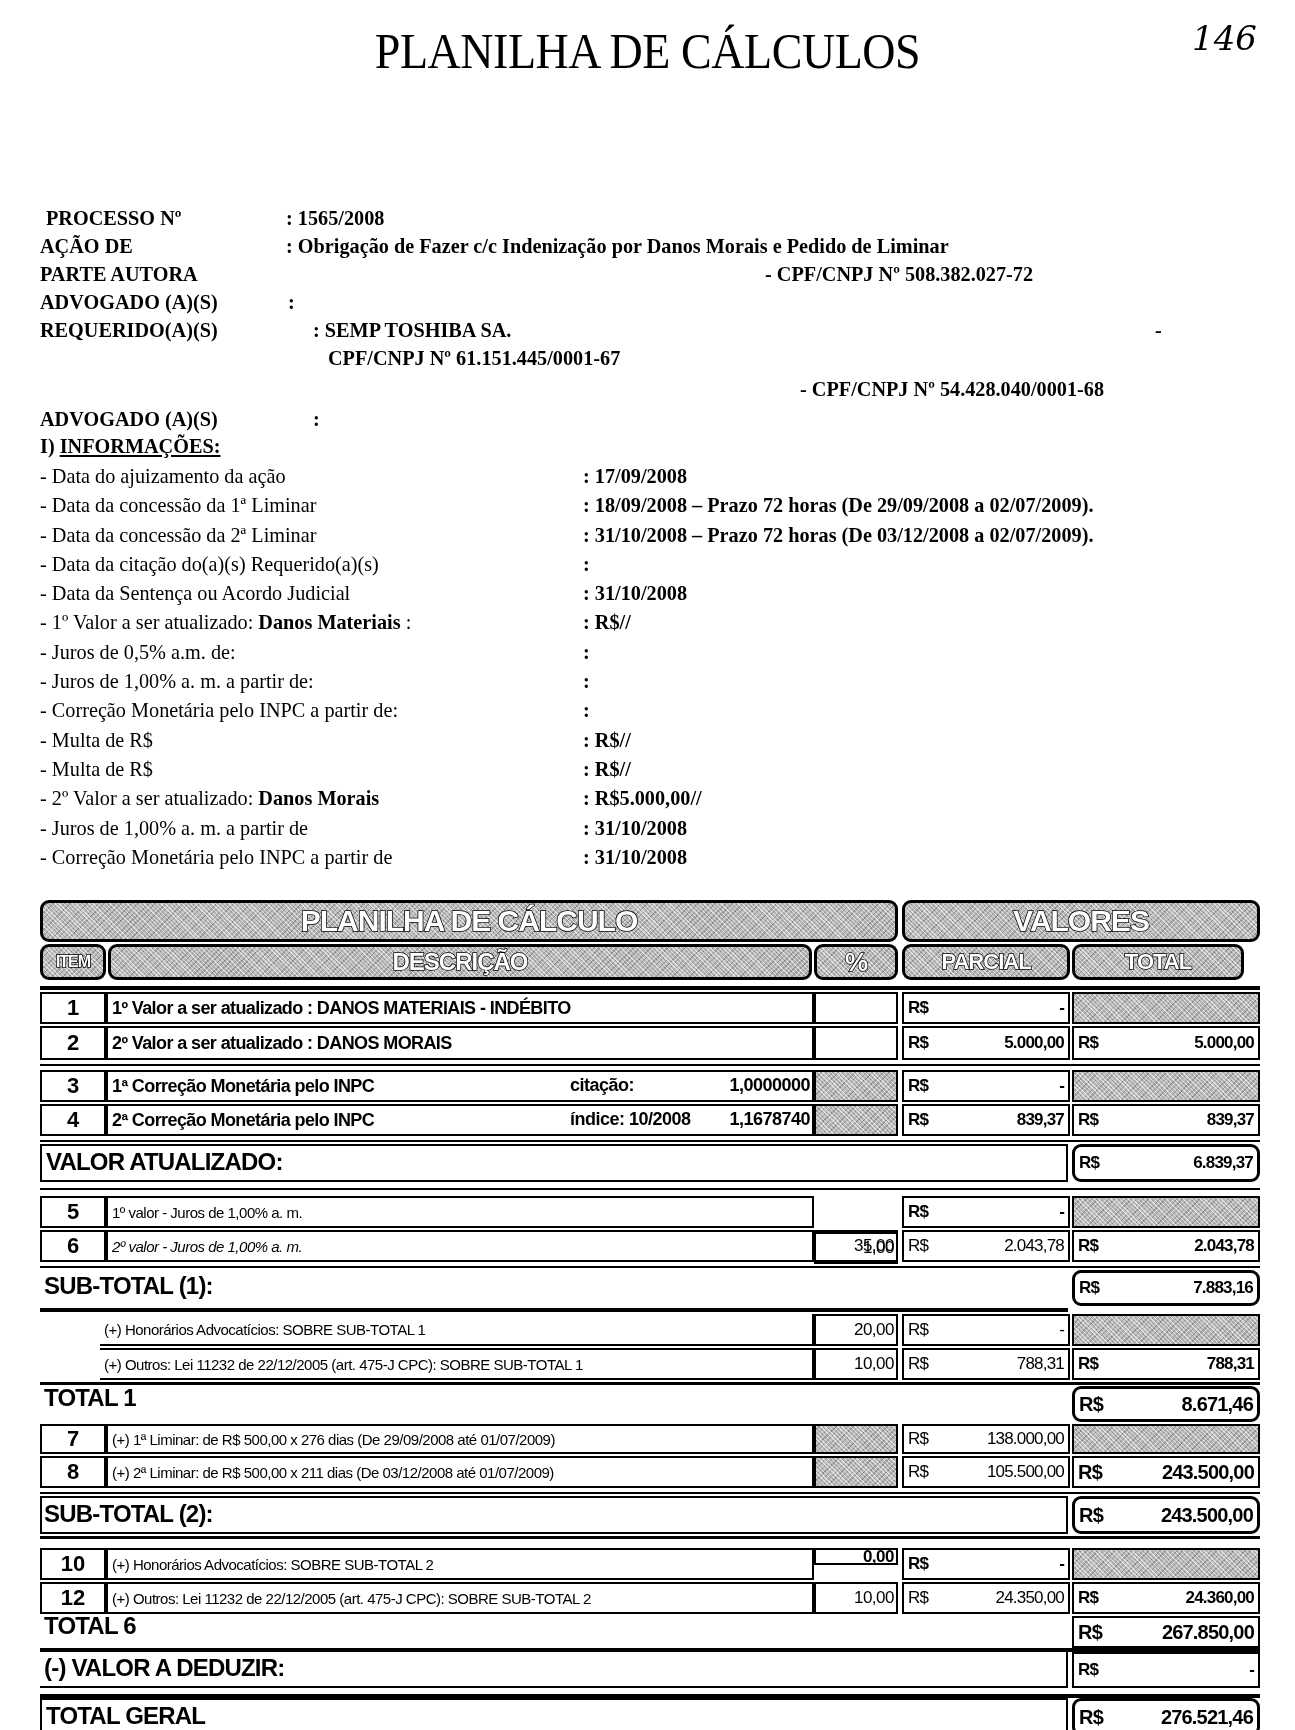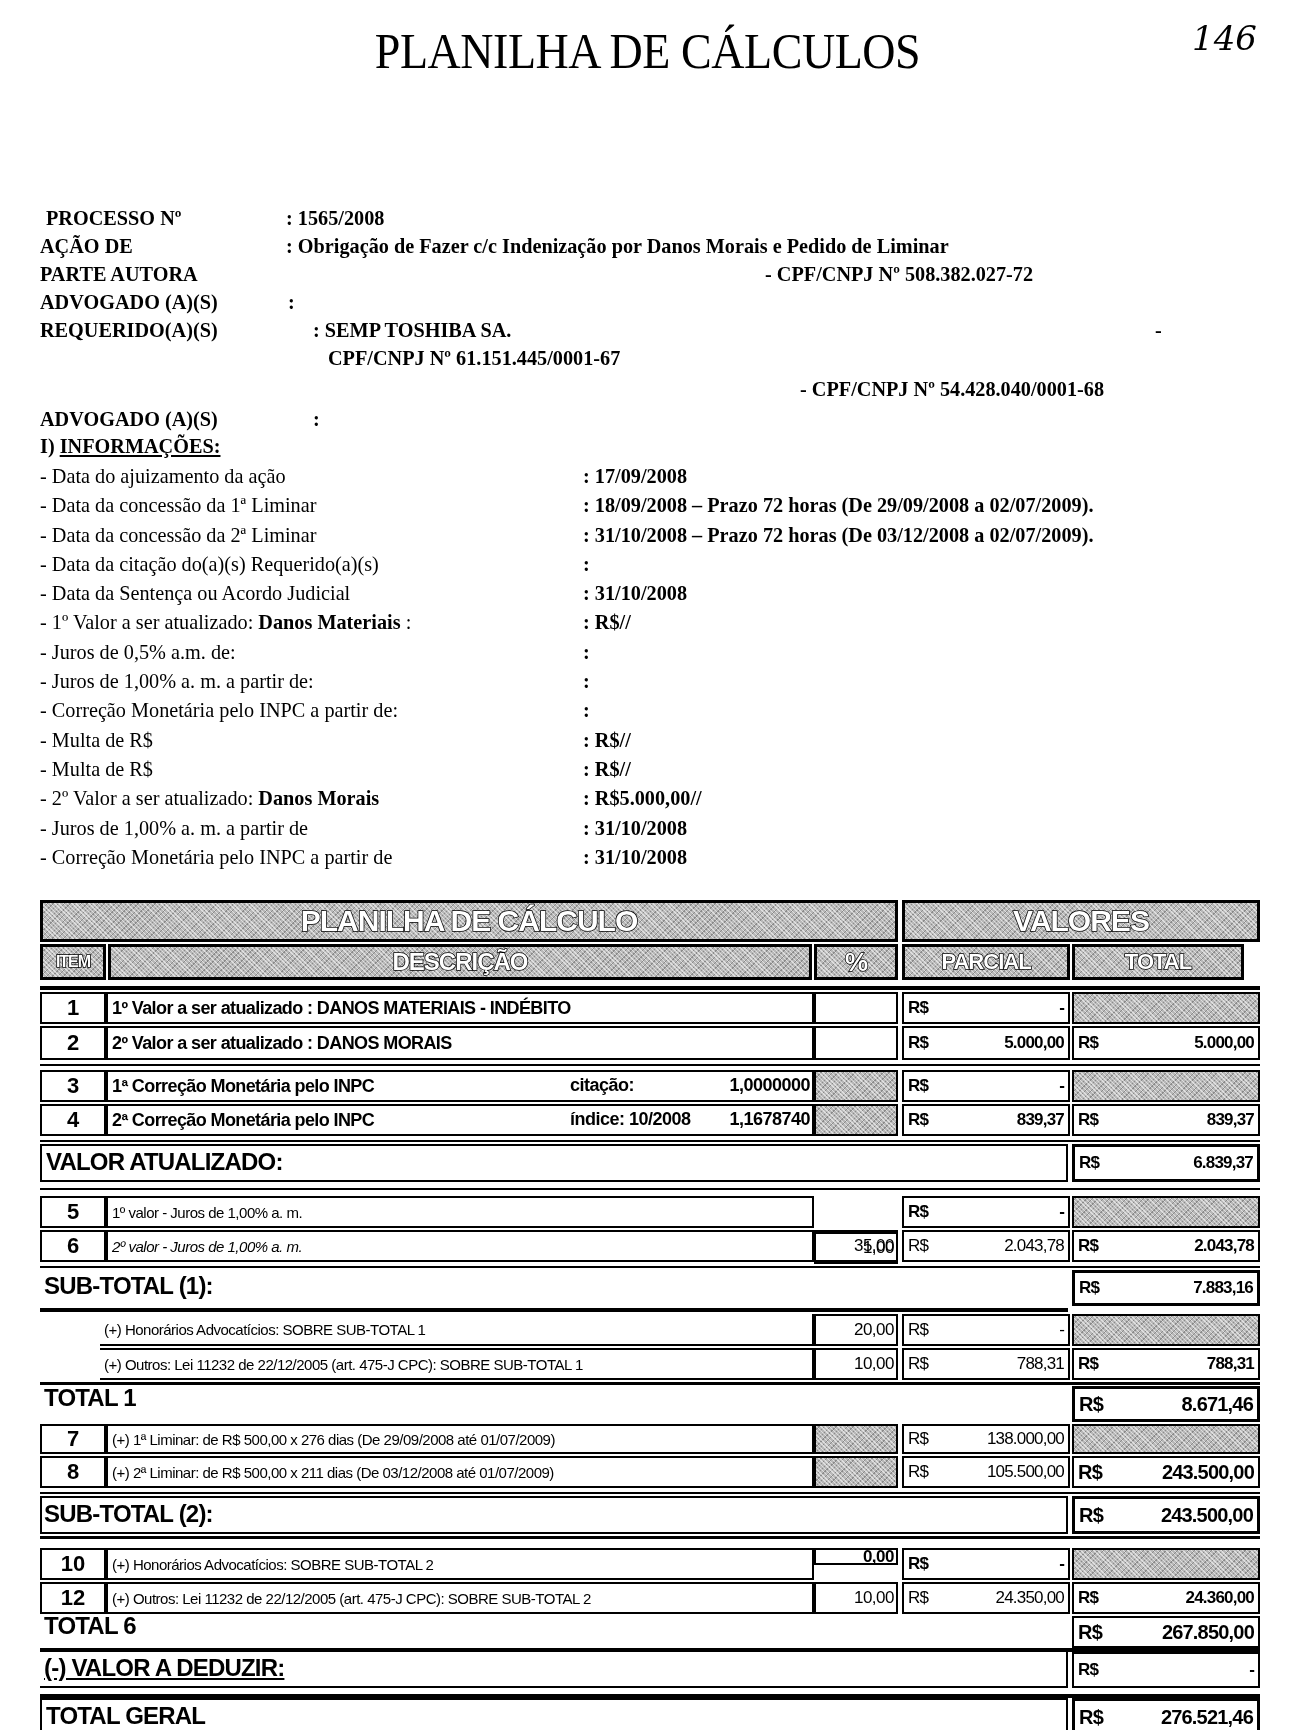--- a/index.html
+++ b/index.html
@@ -19,21 +19,21 @@
   .info-row .lbl { position: absolute; left: 0; transform-origin: left top; transform: scaleX(0.92); }
   .info-row .val { position: absolute; left: 543px; font-weight: bold; transform-origin: left top; transform: scaleX(0.92); }
   .b { font-weight: bold; }
 
   
   .tbl { position: absolute; left: 40px; top: 900px; width: 1220px; font-family: "Liberation Sans", sans-serif; }
   .hatch { background-color: #b8b8b8;
     background-image: repeating-linear-gradient(45deg, rgba(255,255,255,0.55) 0 1px, transparent 1px 3px),
                       repeating-linear-gradient(-45deg, rgba(0,0,0,0.25) 0 1px, transparent 1px 4px); }
   .cell { position: absolute; border: 2px solid #000; display: flex; align-items: center; overflow: hidden; white-space: nowrap; }
-  .thick { border-width: 3px; }
+  .thick { border-width: 3px; border-radius: 9px; }
   .hdr-text { font-weight: bold; color: #fff; -webkit-text-stroke: 1.5px #000; paint-order: stroke fill;
               width: 100%; text-align: center; letter-spacing: -1px; }
   .num { font-weight: bold; font-size: 22px; justify-content: center; }
   .desc { font-weight: bold; font-size: 18px; padding-left: 4px; letter-spacing: -0.6px; }
   .desc.small { font-size: 15px; font-weight: normal; letter-spacing: -0.5px; }
   .pct { font-size: 17px; justify-content: flex-end; padding-right: 2px; font-weight: normal; letter-spacing: -0.5px; }
   .rs { font-size: 17px; font-weight: bold; letter-spacing: -0.8px; padding: 0 4px; justify-content: space-between; }
   .rs.norm { font-weight: normal; }
   .rs.big { font-size: 20px; }
   .sec { position: absolute; font-weight: bold; font-size: 24px; letter-spacing: -0.8px; white-space: nowrap; }
@@ -354,21 +354,21 @@
         <span>R$</span>
         <span>24.360,00</span>
       </div>
       <div class="sec" style="left: 4px; top: 712px;">TOTAL 6</div>
       <div class="cell rs big" style="left: 1032px; top: 716px; width: 188px; height: 32px;">
         <span>R$</span>
         <span>267.850,00</span>
       </div>
       <div class="rule" style="left: 0px; top: 748px; width: 1220px; height: 4px;"></div>
       <div class="cell " style="left: 0px; top: 752px; width: 1028px; height: 36px; border-top: none; border-left: none;"></div>
-      <div class="sec" style="left: 4px; top: 754px; text-decoration: underline;">(-) VALOR A DEDUZIR:</div>
+      <div class="sec" style="left: 4px; top: 754px;">(-) VALOR A DEDUZIR:</div>
       <div class="cell rs " style="left: 1032px; top: 752px; width: 188px; height: 36px;">
         <span>R$</span>
         <span>-</span>
       </div>
       <div class="rule" style="left: 0px; top: 794px; width: 1220px; height: 4px;"></div>
       <div class="cell " style="left: 0px; top: 798px; width: 1028px; height: 38px;"></div>
       <div class="sec" style="left: 6px; top: 802px;">TOTAL GERAL</div>
       <div class="cell rs thick big" style="left: 1032px; top: 798px; width: 188px; height: 38px;">
         <span>R$</span>
         <span>276.521,46</span>

